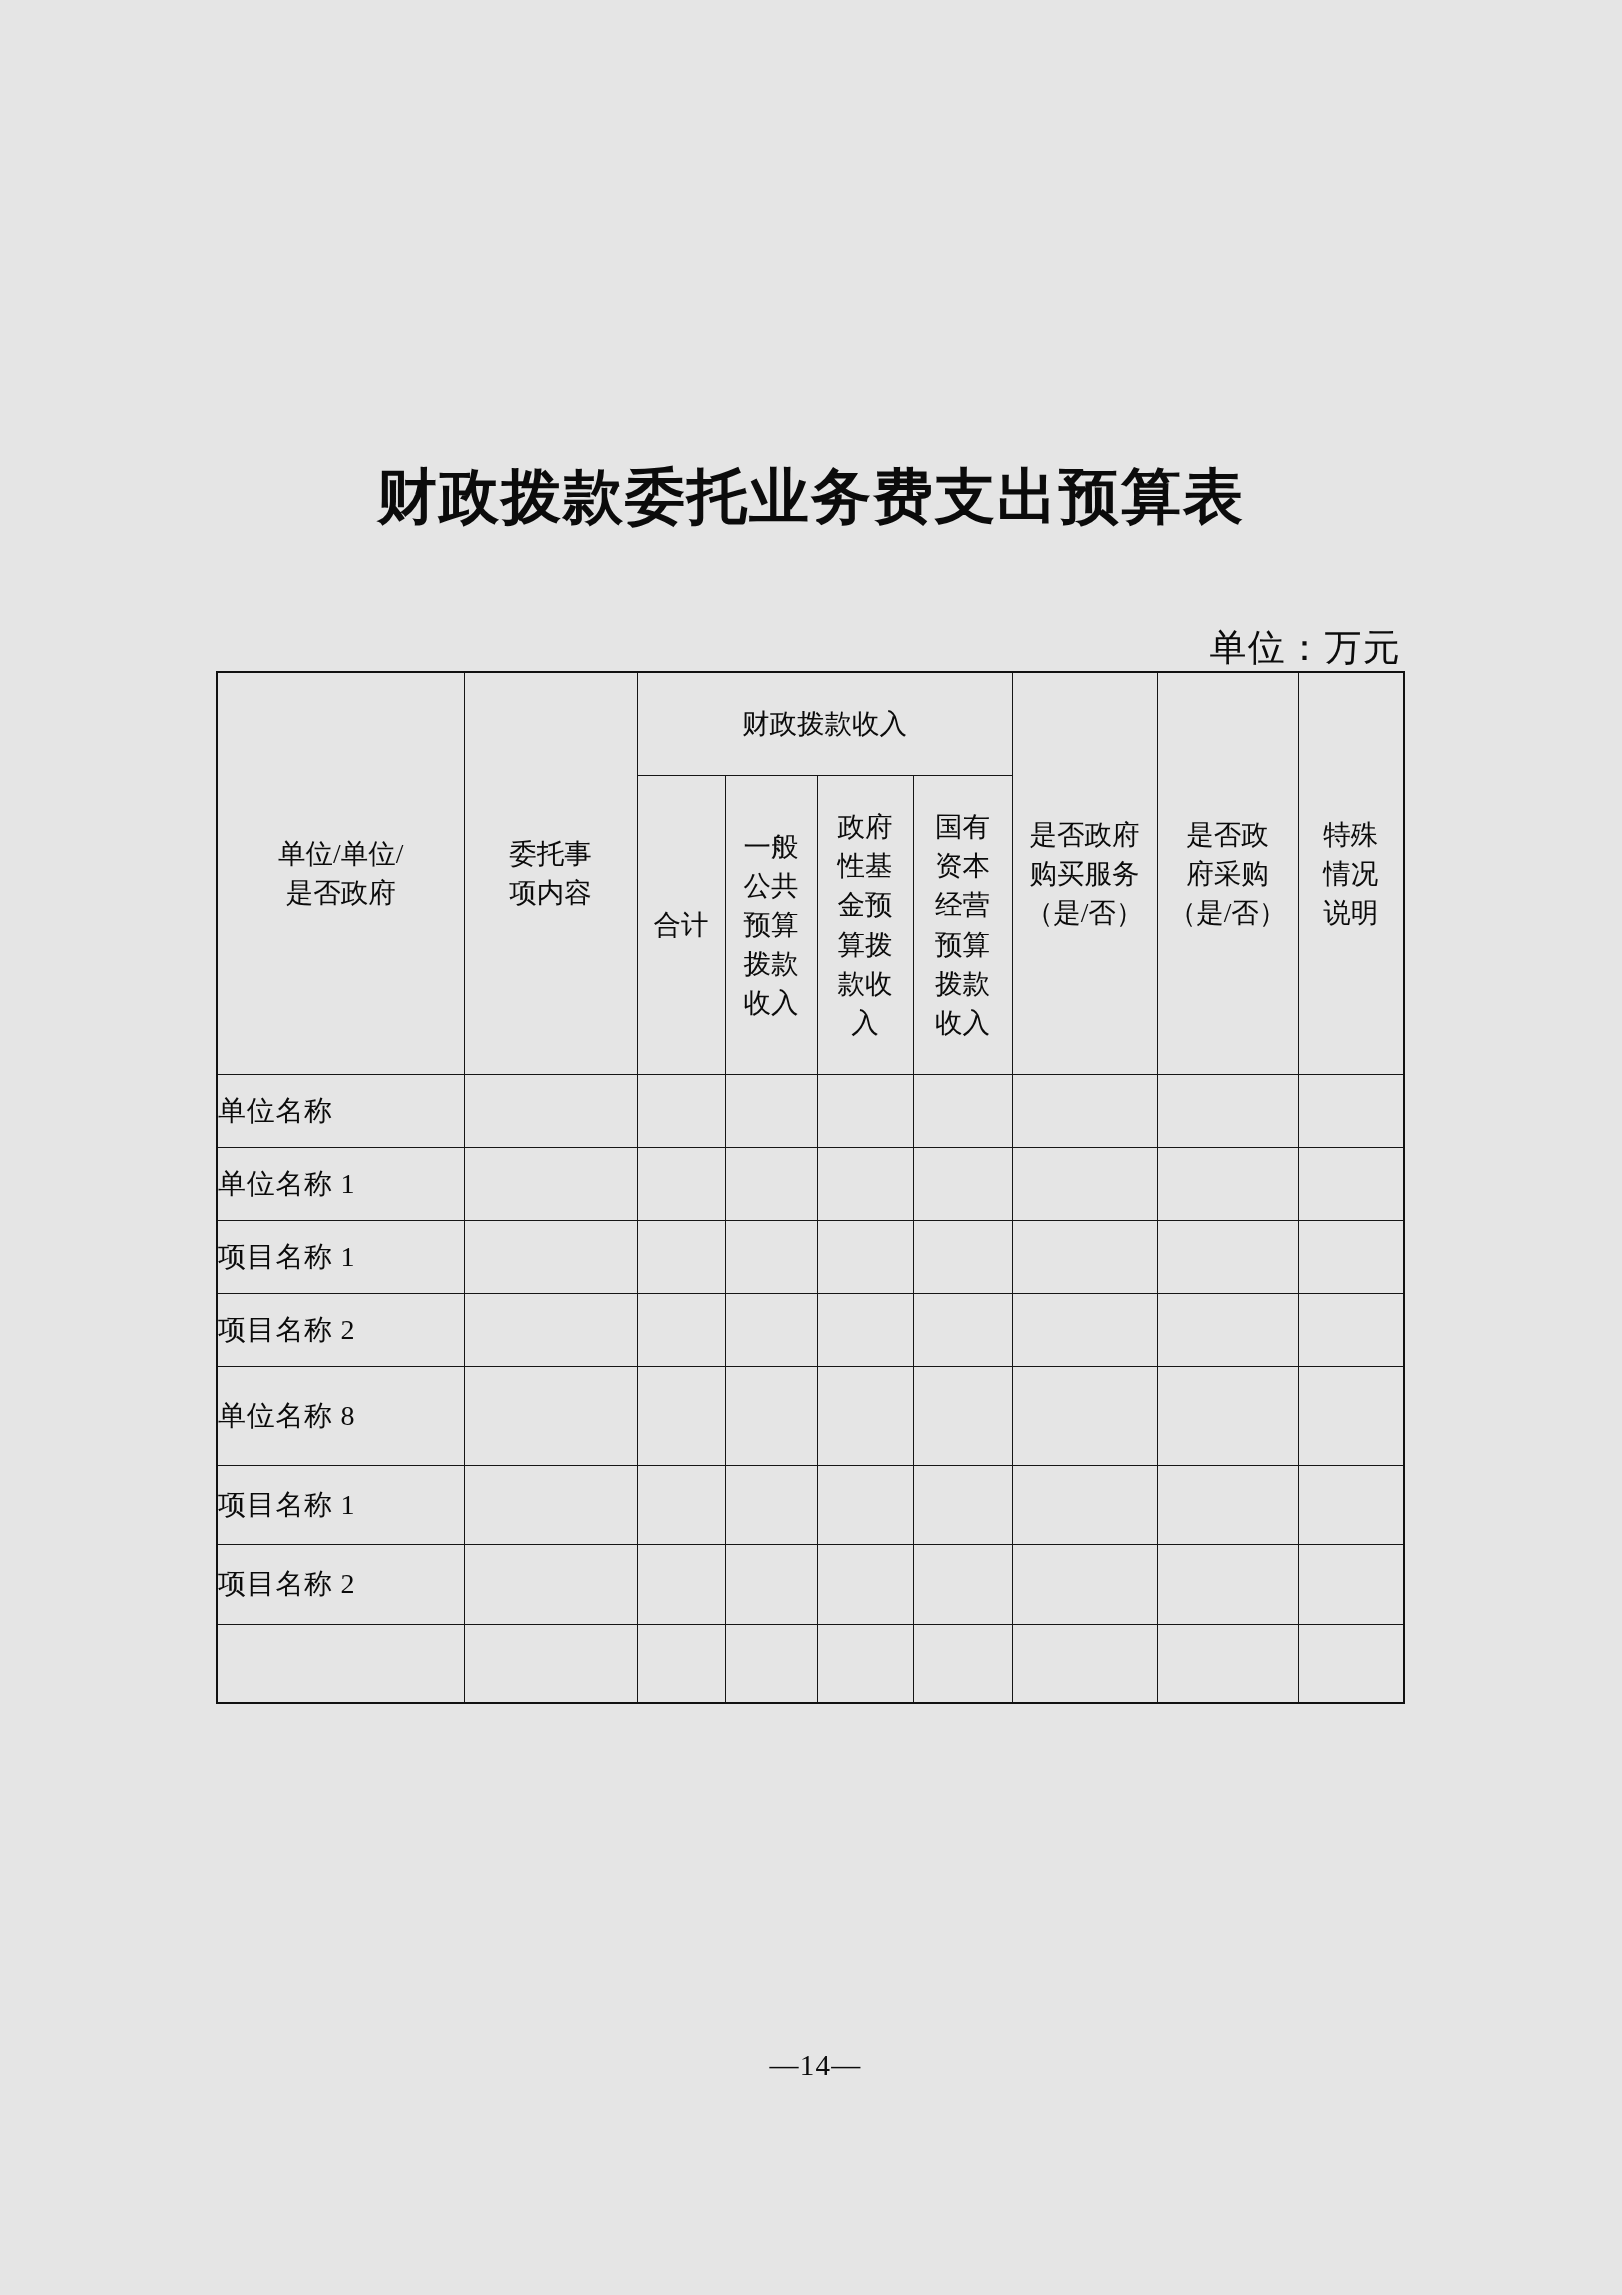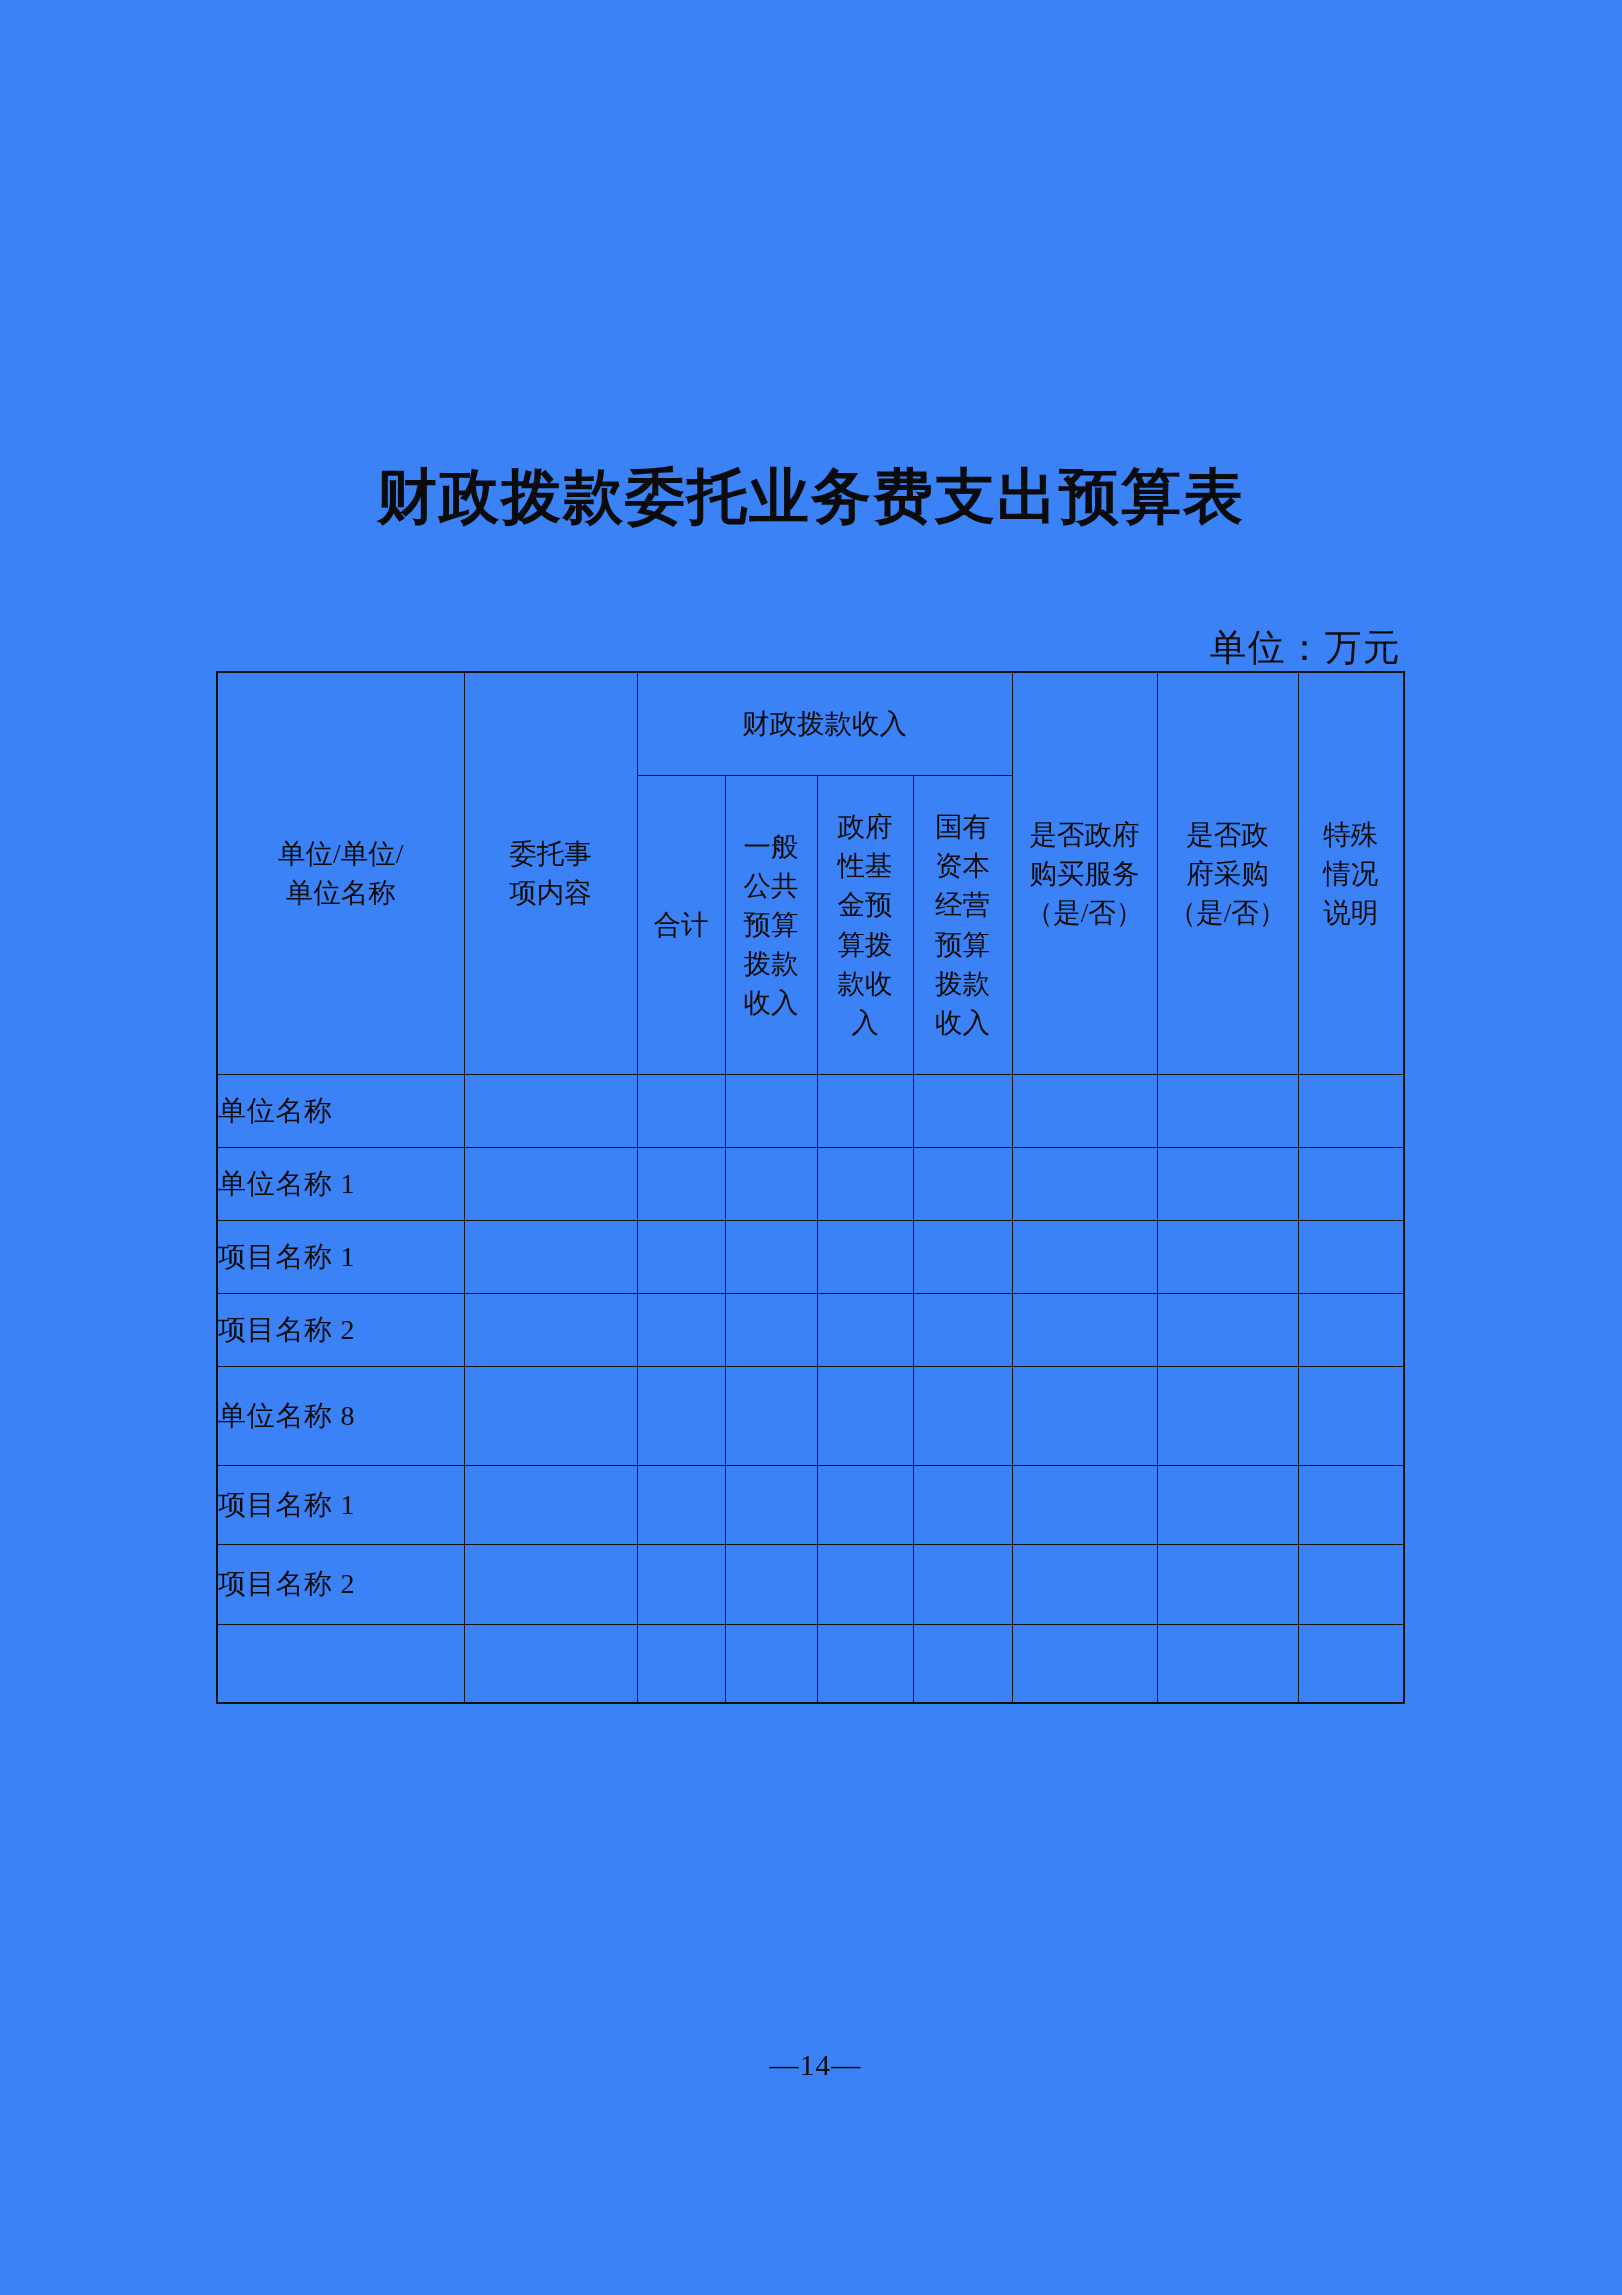--- a/index.html
+++ b/index.html
@@ -5,21 +5,21 @@
   html, body { margin: 0; padding: 0; }
   body {
     width: 1622px; height: 2295px;
     background: #ffffff;
     font-family: "Liberation Serif", serif;
     color: #0b0b0b;
   }
   .page {
     position: relative;
     width: 1622px; height: 2295px;
-    background: #3b82f6;
+    background: #e5e5e5;
     overflow: hidden;
   }
   .doc-title {
     position: absolute;
     top: 457px; left: 0; width: 1622px;
     text-align: center;
     font-size: 60px;
     font-weight: bold;
     letter-spacing: 2px;
     white-space: nowrap;
@@ -98,21 +98,21 @@
       <col style="width:92px">
       <col style="width:96px">
       <col style="width:99px">
       <col style="width:145px">
       <col style="width:141px">
       <col style="width:106px">
     </colgroup>
     <thead>
       <tr class="hrow1">
         <th rowspan="2">单位/单位/
-单位名称</th>
+是否政府</th>
         <th rowspan="2">委托事
 项内容</th>
         <th colspan="4">财政拨款收入</th>
         <th rowspan="2">是否政府
 购买服务
 （是/否）</th>
         <th rowspan="2">是否政
 府采购
 （是/否）</th>
         <th rowspan="2">特殊

